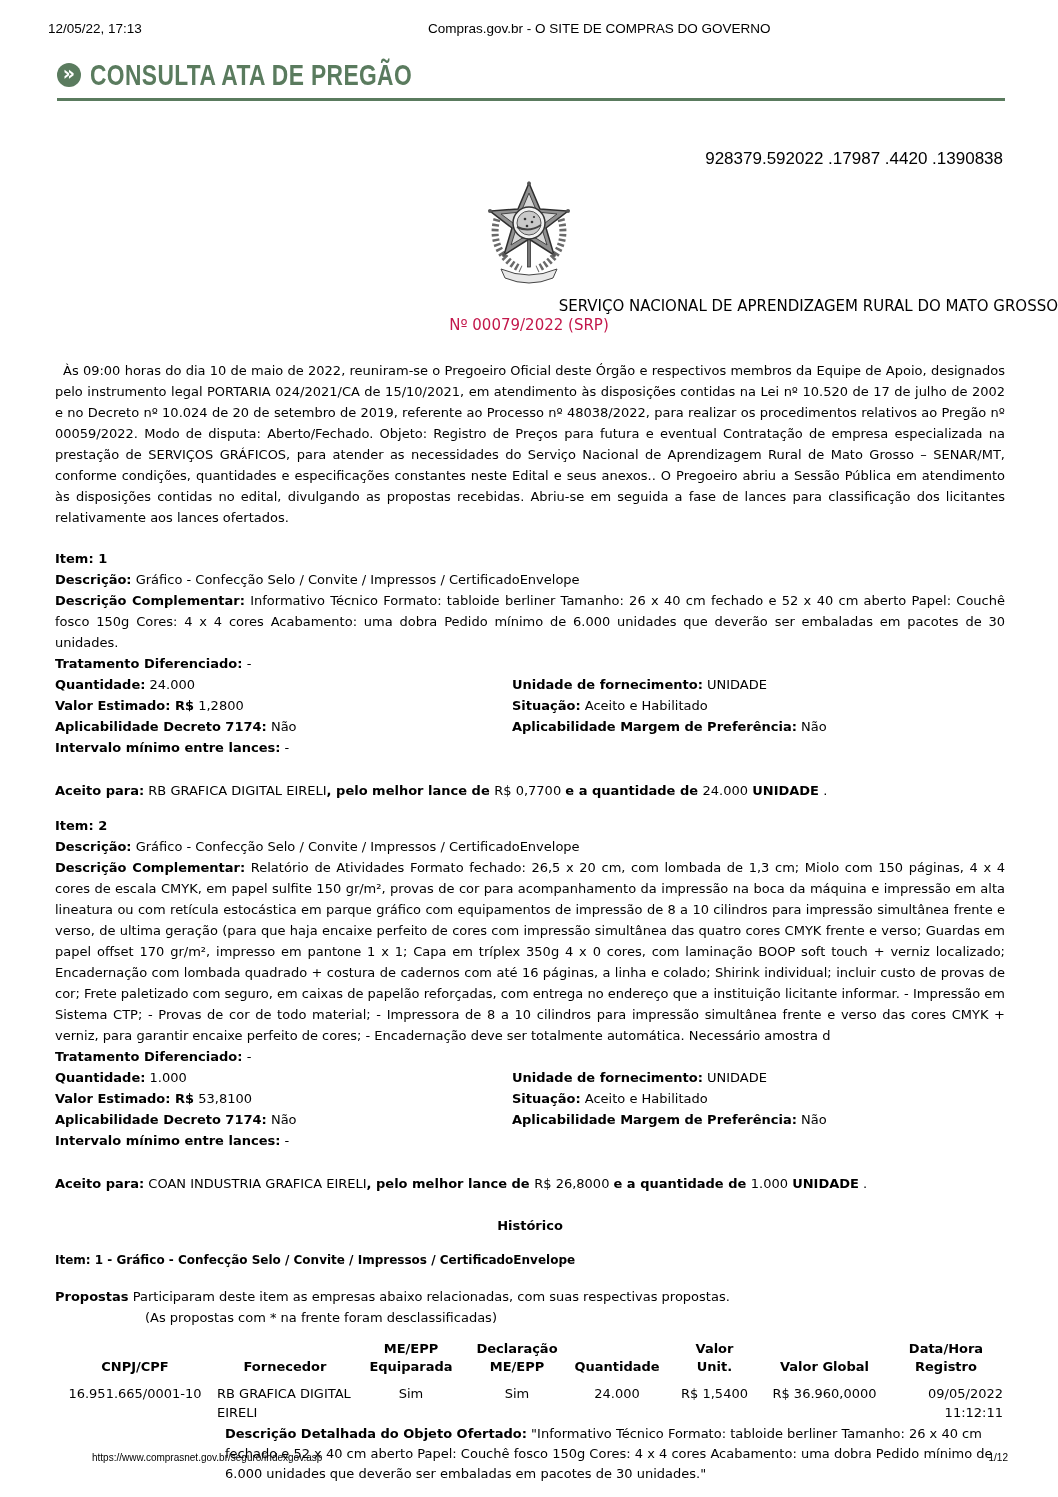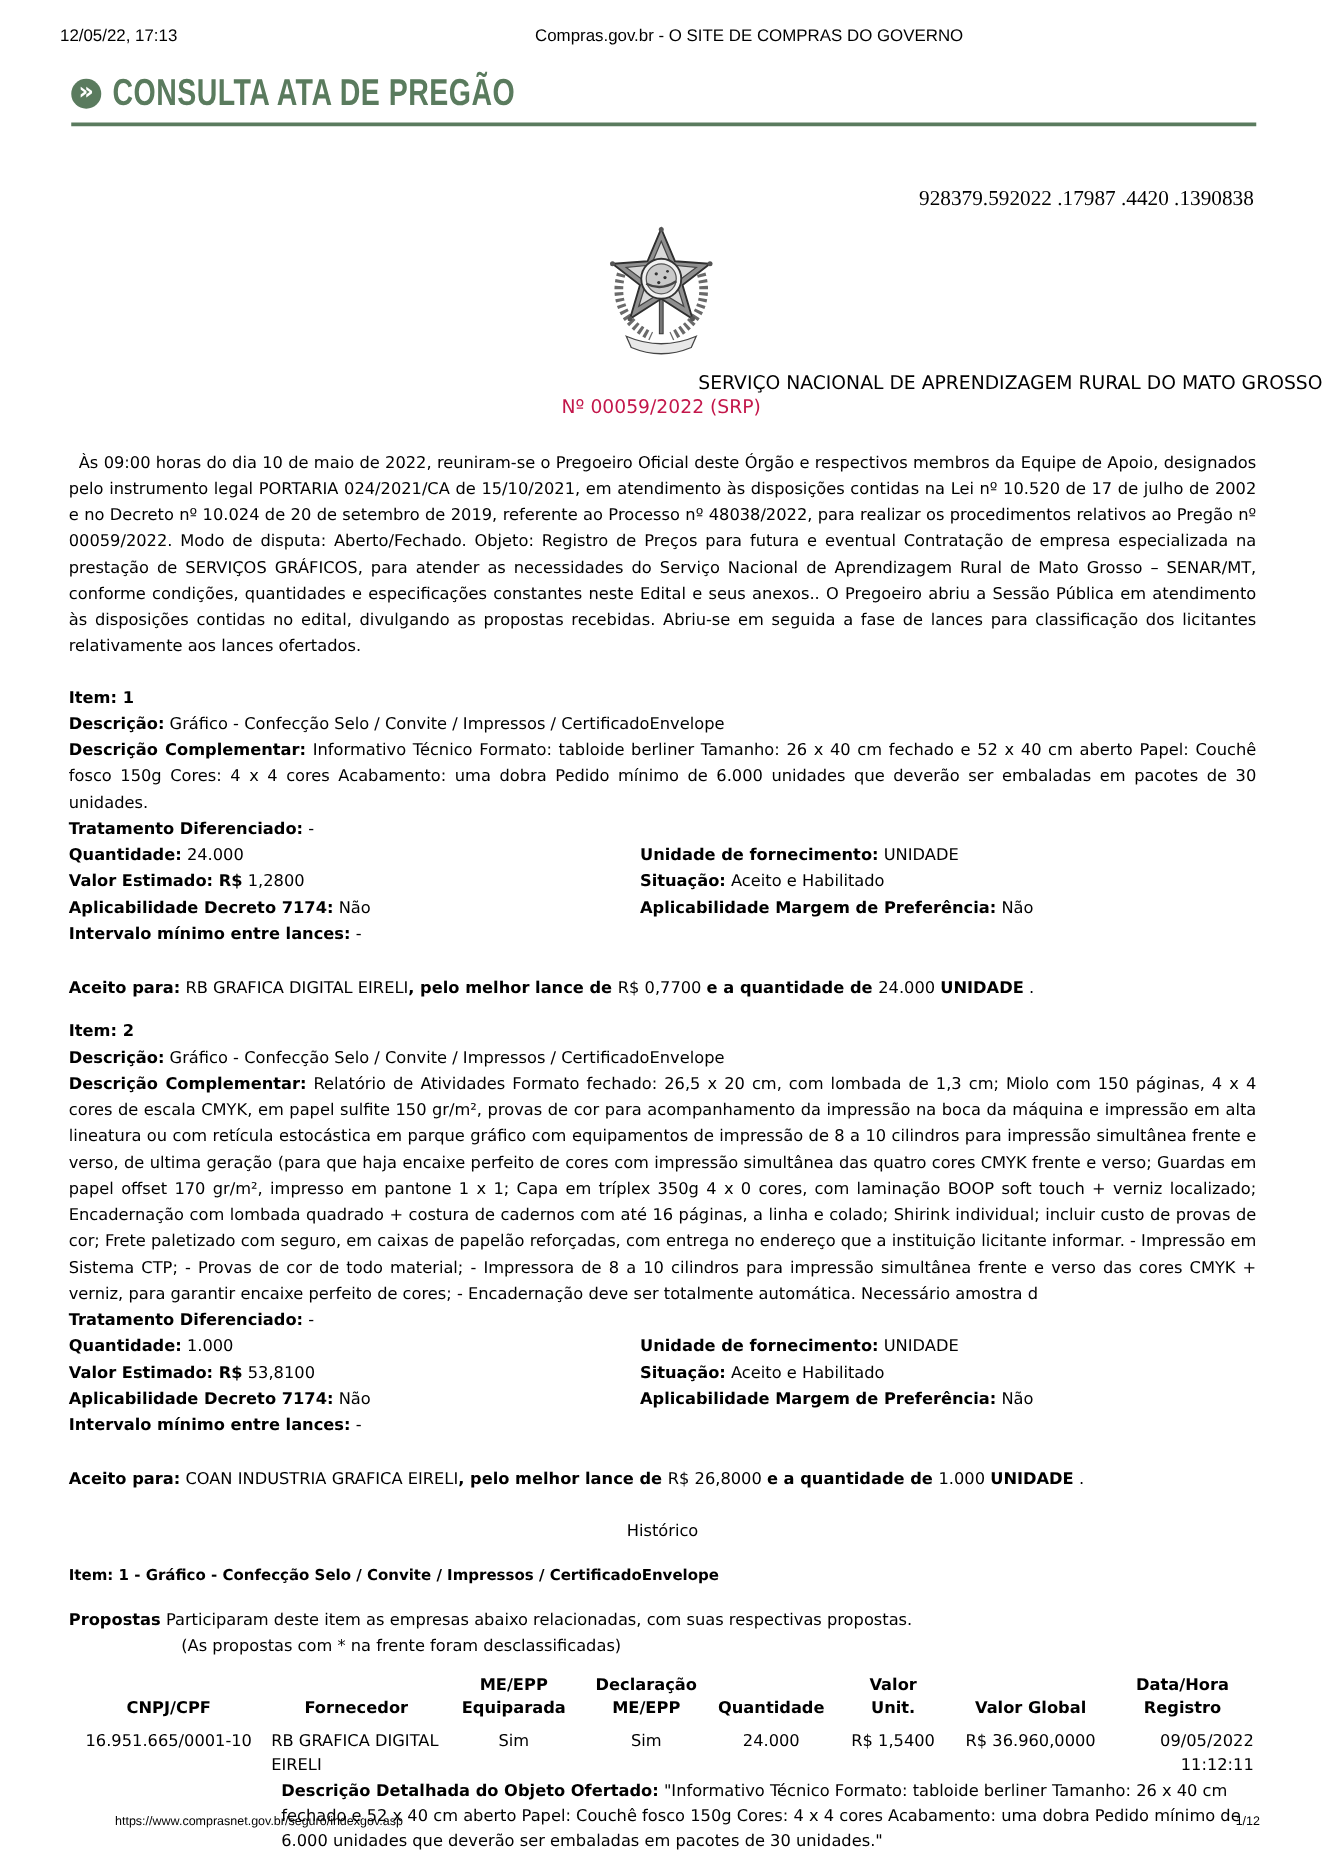--- a/index.html
+++ b/index.html
@@ -37,34 +37,34 @@
   }
   .banner-title{
     color:var(--green);
     font-family:"Liberation Sans",sans-serif;
     font-weight:700;font-size:30px;line-height:30px;
     transform:scaleX(0.76);transform-origin:left center;
     white-space:nowrap;letter-spacing:0.5px;
   }
   .protocol{
     text-align:right;margin:48px 55px 0 0;
-    font-family:Liberation Serif, serif;font-size:17px;
+    font-family:Liberation Sans, sans-serif;font-size:17px;
   }
   .coat{ text-align:center; margin-top:12px; height:107px; }
   .org{ text-align:right; font-size:15px; margin-top:9px; }
   .doc-title{ text-align:center; font-size:15px; font-weight:bold; margin-top:17px; }
   .doc-sub{ text-align:center; font-size:15px; color:var(--red); margin-top:1px; }
   .content{ margin:0 53px 0 55px; line-height:21px; }
   .intro{ margin-top:26px; text-align:justify; text-indent:8px; }
   .item{ margin-top:20px; }
   .item-2{ margin-top:14px; }
   .just{ text-align:justify; }
   .cols{ display:grid; grid-template-columns:457px 1fr; }
   .aceito{ margin-top:22px; }
-  .hist-title{ text-align:center; font-weight:normal; margin-top:21px; }
+  .hist-title{ text-align:center; font-weight:bold; margin-top:21px; }
   .hist-heading{ font-weight:bold; margin-top:14px; font-size:12px; }
   .propostas{ margin-top:16px; line-height:20px; }
   .propostas-note{ padding-left:90px; }
   table.props{
     border-collapse:collapse; table-layout:fixed;
     width:950px; margin-top:9px; font-size:13px;
   }
   table.props th{
     font-weight:bold; vertical-align:bottom;
     white-space:pre-line; padding:3px 2px; line-height:18px;
@@ -115,21 +115,21 @@
       <path d="M22,88 Q50,100 78,88 L74,97 Q50,107 26,97 Z" fill="#e8e8e8" stroke="#444" stroke-width="1"></path>
       <circle cx="50" cy="2.5" r="2" fill="#555"></circle>
         <circle cx="89" cy="30" r="2" fill="#555"></circle>
       <circle cx="11" cy="30" r="2" fill="#555"></circle>
         <circle cx="75" cy="74" r="2" fill="#555"></circle>
       <circle cx="25" cy="74" r="2" fill="#555"></circle>
     </svg>
   </div>
 
   <div class="org">SERVIÇO NACIONAL DE APRENDIZAGEM RURAL DO MATO GROSSO</div>
-  <div class="doc-sub">Nº 00059/2022 (SRP)</div>
+  <div class="doc-sub">Nº 00079/2022 (SRP)</div>
 
   <div class="content">
 
     <p class="intro" style="margin-bottom:0">Às 09:00 horas do dia 10 de maio de 2022, reuniram-se o Pregoeiro Oficial deste Órgão e respectivos membros da Equipe de Apoio, designados pelo instrumento legal PORTARIA 024/2021/CA de 15/10/2021, em atendimento às disposições contidas na Lei nº 10.520 de 17 de julho de 2002 e no Decreto nº 10.024 de 20 de setembro de 2019, referente ao Processo nº 48038/2022, para realizar os procedimentos relativos ao Pregão nº 00059/2022. Modo de disputa: Aberto/Fechado. Objeto: Registro de Preços para futura e eventual Contratação de empresa especializada na prestação de SERVIÇOS GRÁFICOS, para atender as necessidades do Serviço Nacional de Aprendizagem Rural de Mato Grosso – SENAR/MT, conforme condições, quantidades e especificações constantes neste Edital e seus anexos.. O Pregoeiro abriu a Sessão Pública em atendimento às disposições contidas no edital, divulgando as propostas recebidas. Abriu-se em seguida a fase de lances para classificação dos licitantes relativamente aos lances ofertados.</p>
 
     <section class="item">
       <div><b>Item: 1</b></div>
       <div><b>Descrição:</b> <span>Gráfico - Confecção Selo / Convite / Impressos / CertificadoEnvelope</span></div>
       <div class="just"><b>Descrição Complementar:</b> <span>Informativo Técnico Formato: tabloide berliner Tamanho: 26 x 40 cm fechado e 52 x 40 cm aberto Papel: Couchê fosco 150g Cores: 4 x 4 cores Acabamento: uma dobra Pedido mínimo de 6.000 unidades que deverão ser embaladas em pacotes de 30 unidades.</span></div>
       <div><b>Tratamento Diferenciado:</b> <span>-</span></div>

